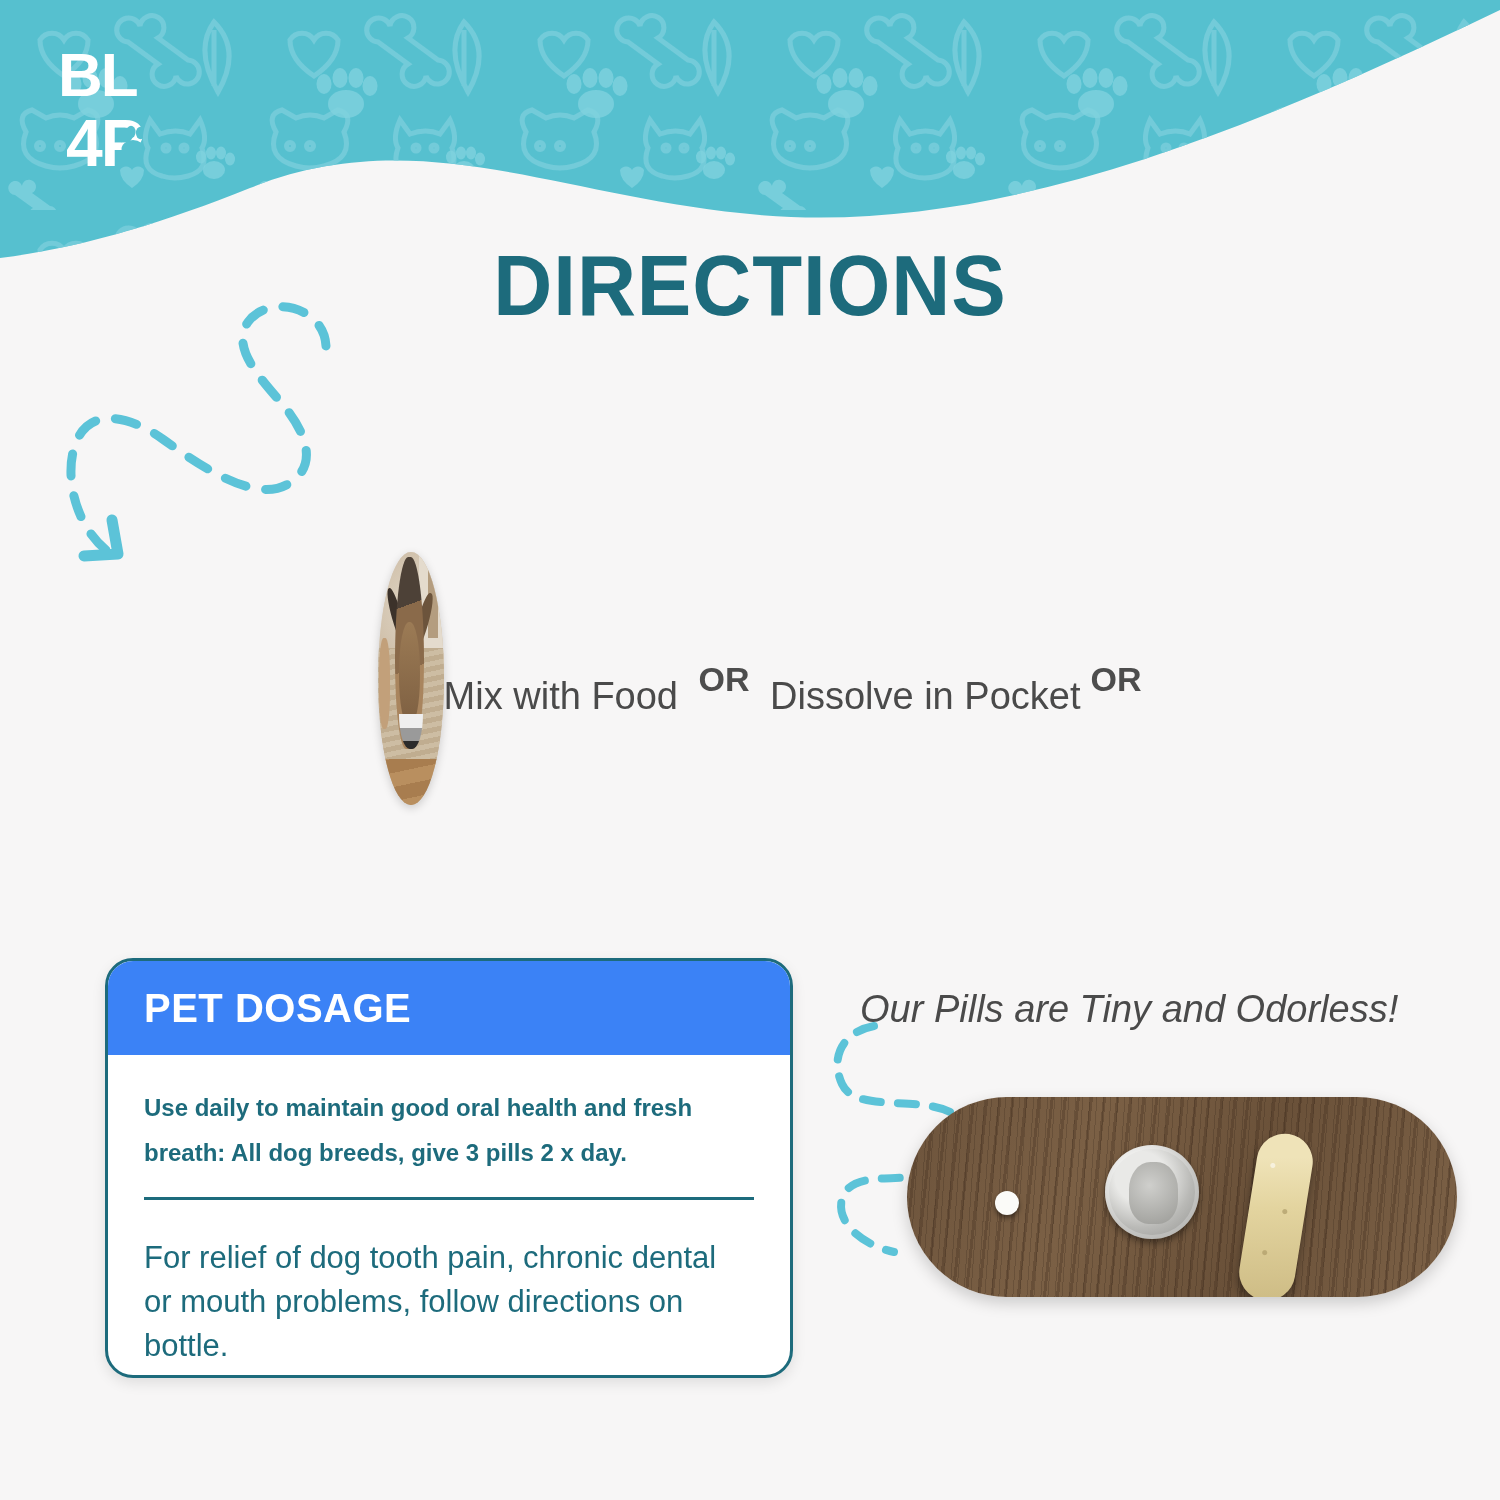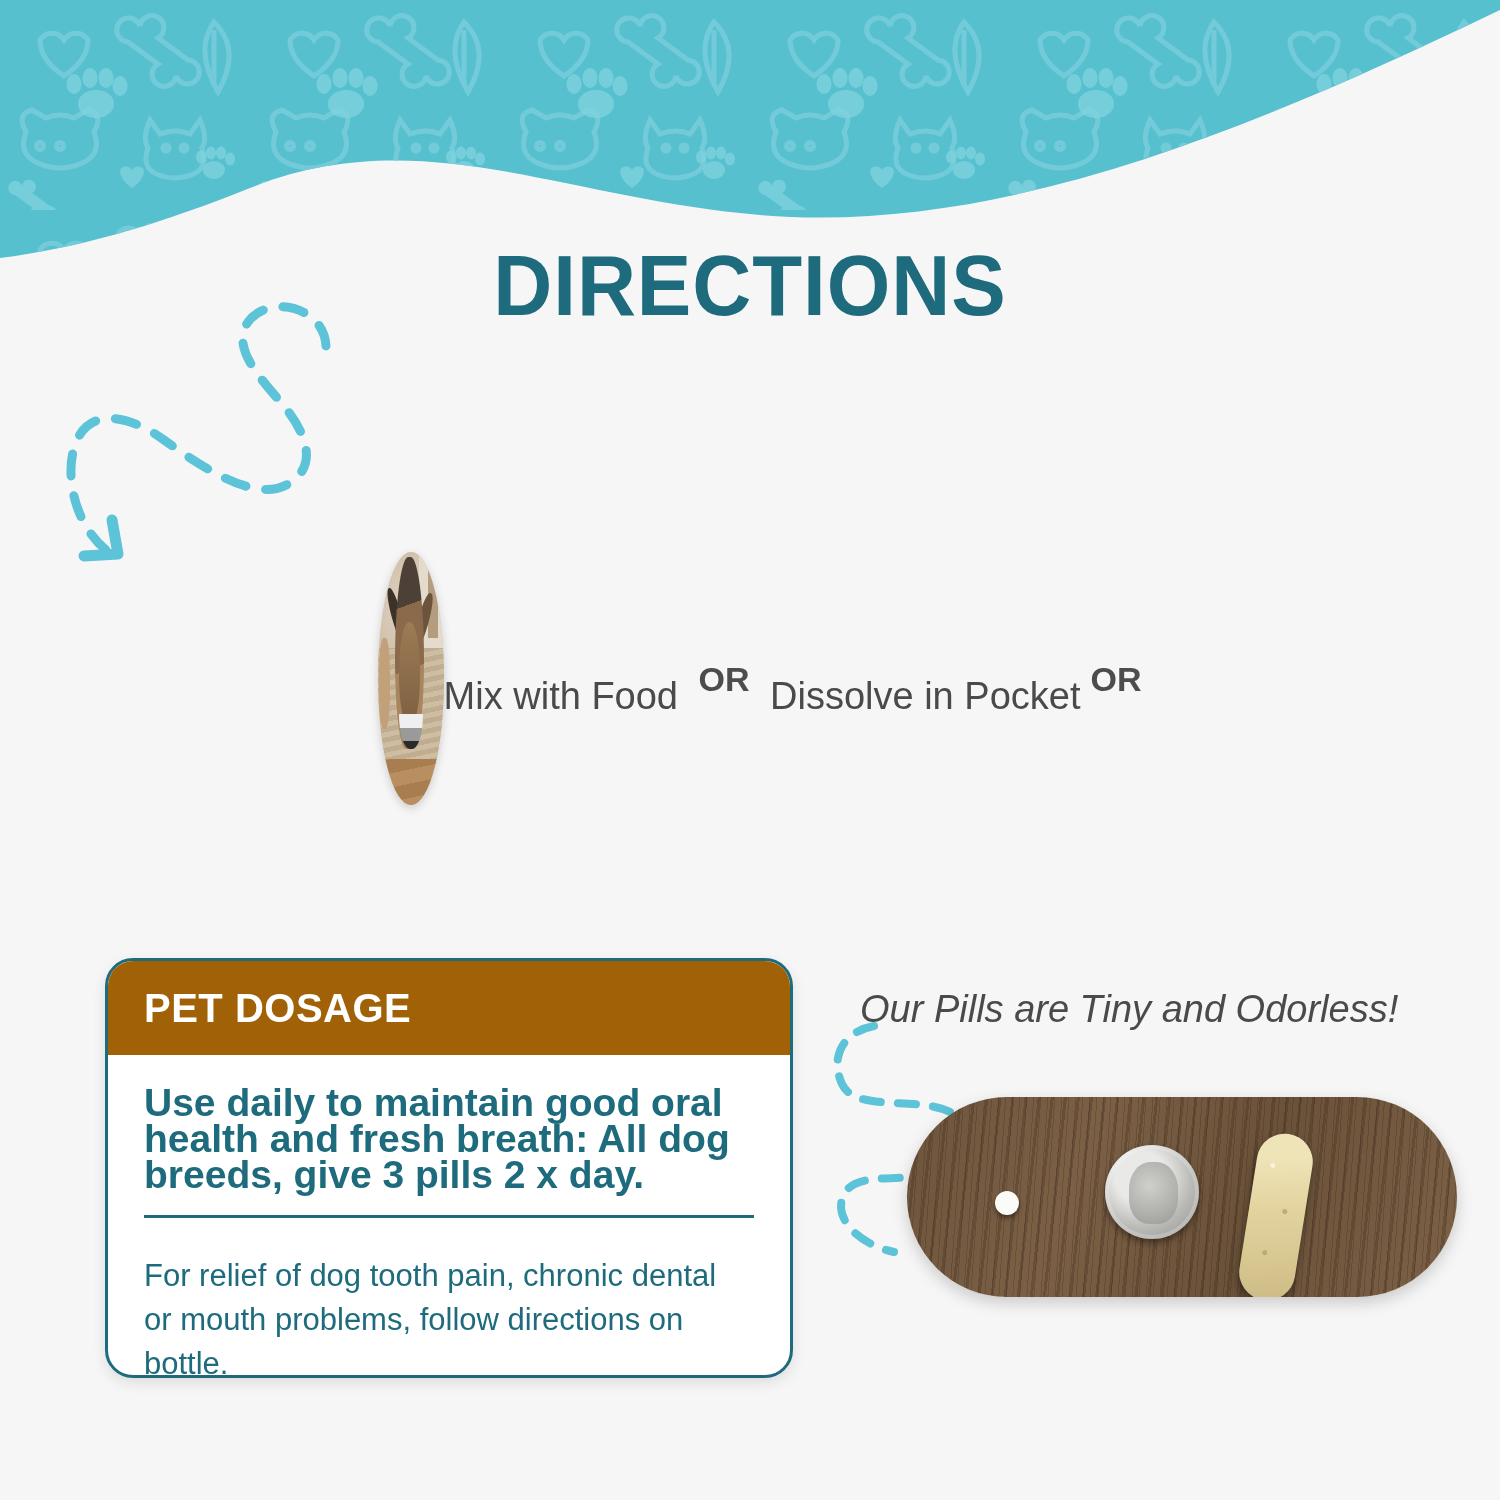--- a/index.html
+++ b/index.html
@@ -145,29 +145,29 @@
      border-radius:40%;background:#fdfaf2;transform:rotate(26deg);}
 
   
   .dosage-card{
     position:absolute;left:105px;top:958px;width:688px;height:420px;
     border:3px solid #1d6b7c;border-radius:28px;background:#ffffff;
     box-sizing:border-box;overflow:hidden;
     box-shadow:0 5px 14px rgba(0,0,0,.10);
   }
   .dosage-head{
-    background:#a16207;color:#ffffff;
+    background:#3b82f6;color:#ffffff;
     height:94px;display:flex;align-items:center;
     padding-left:36px;box-sizing:border-box;
     font-size:40px;font-weight:700;letter-spacing:.5px;
     font-family:"Liberation Sans Narrow","Liberation Sans",sans-serif;
   }
   .dosage-body{padding:30px 36px 10px 36px;}
   .dosage-primary{
-    color:#1d6b7c;font-weight:700;font-size:39px;line-height:36px;
+    color:#1d6b7c;font-weight:700;font-size:24px;line-height:45px;
     font-family:"Liberation Sans Narrow","Liberation Sans",sans-serif;
   }
   .dosage-rule{height:3px;background:#1d6b7c;margin:22px 0 0 0;}
   .dosage-secondary{
     color:#1d6b7c;font-weight:400;font-size:31px;line-height:44px;
     padding:26px 48px 0 36px;
     font-family:"Liberation Sans Narrow","Liberation Sans",sans-serif;
   }
 
   
@@ -263,20 +263,42 @@
           <path d="M0,0 L1500,0 L1500,10 C1250,130 1000,235 760,215 C560,198 420,120 250,188 C160,224 80,248 0,258 Z"></path>
         </clipPath>
       </defs>
       <g clip-path="url(#wave-clip)">
         <rect x="0" y="0" width="1500" height="270" fill="#56c0cf"></rect>
         <rect x="0" y="0" width="1500" height="270" fill="url(#petpat)"></rect>
       </g>
     </svg>
   </div>
 
+  <div class="logo">
+    <svg width="110" height="130" viewBox="0 0 110 130" xmlns="http://www.w3.org/2000/svg">
+      <defs>
+        <mask id="pawmask">
+          <rect x="0" y="0" width="110" height="130" fill="#fff"></rect>
+          <g fill="#000">
+            <ellipse cx="75" cy="103" rx="11.5" ry="9"></ellipse>
+            <ellipse cx="63.5" cy="90" rx="4.6" ry="6.2"></ellipse>
+            <ellipse cx="73" cy="86" rx="4.6" ry="6.2"></ellipse>
+            <ellipse cx="82.5" cy="87" rx="4.6" ry="6.2"></ellipse>
+            <ellipse cx="90" cy="94" rx="4.6" ry="6.2"></ellipse>
+          </g>
+        </mask>
+      </defs>
+      <g fill="#ffffff" font-family="Liberation Sans, sans-serif" font-weight="700">
+        <text x="0" y="50" font-size="62" letter-spacing="-2">BL</text>
+        <g mask="url(#pawmask)">
+          <text x="8" y="120" font-size="66" letter-spacing="-2">4P</text>
+        </g>
+      </g>
+    </svg>
+  </div>
 
   <div class="title">DIRECTIONS</div>
 
   <div class="squiggle-left">
     <svg width="300" height="300" viewBox="0 0 300 300" xmlns="http://www.w3.org/2000/svg">
       <g fill="none" stroke="#5cc3d8" stroke-width="9" stroke-linecap="round" stroke-dasharray="22 20">
         <path d="M278 58 C276 18 220 6 200 34 C182 60 214 92 236 118 C262 150 268 180 240 196
                  C206 216 150 176 116 152 C86 130 46 118 30 150 C14 182 26 236 58 262"></path>
       </g>
       <path d="M36 268 L70 266 L64 232" fill="none" stroke="#5cc3d8" stroke-width="11" stroke-linecap="round" stroke-linejoin="round"></path>

